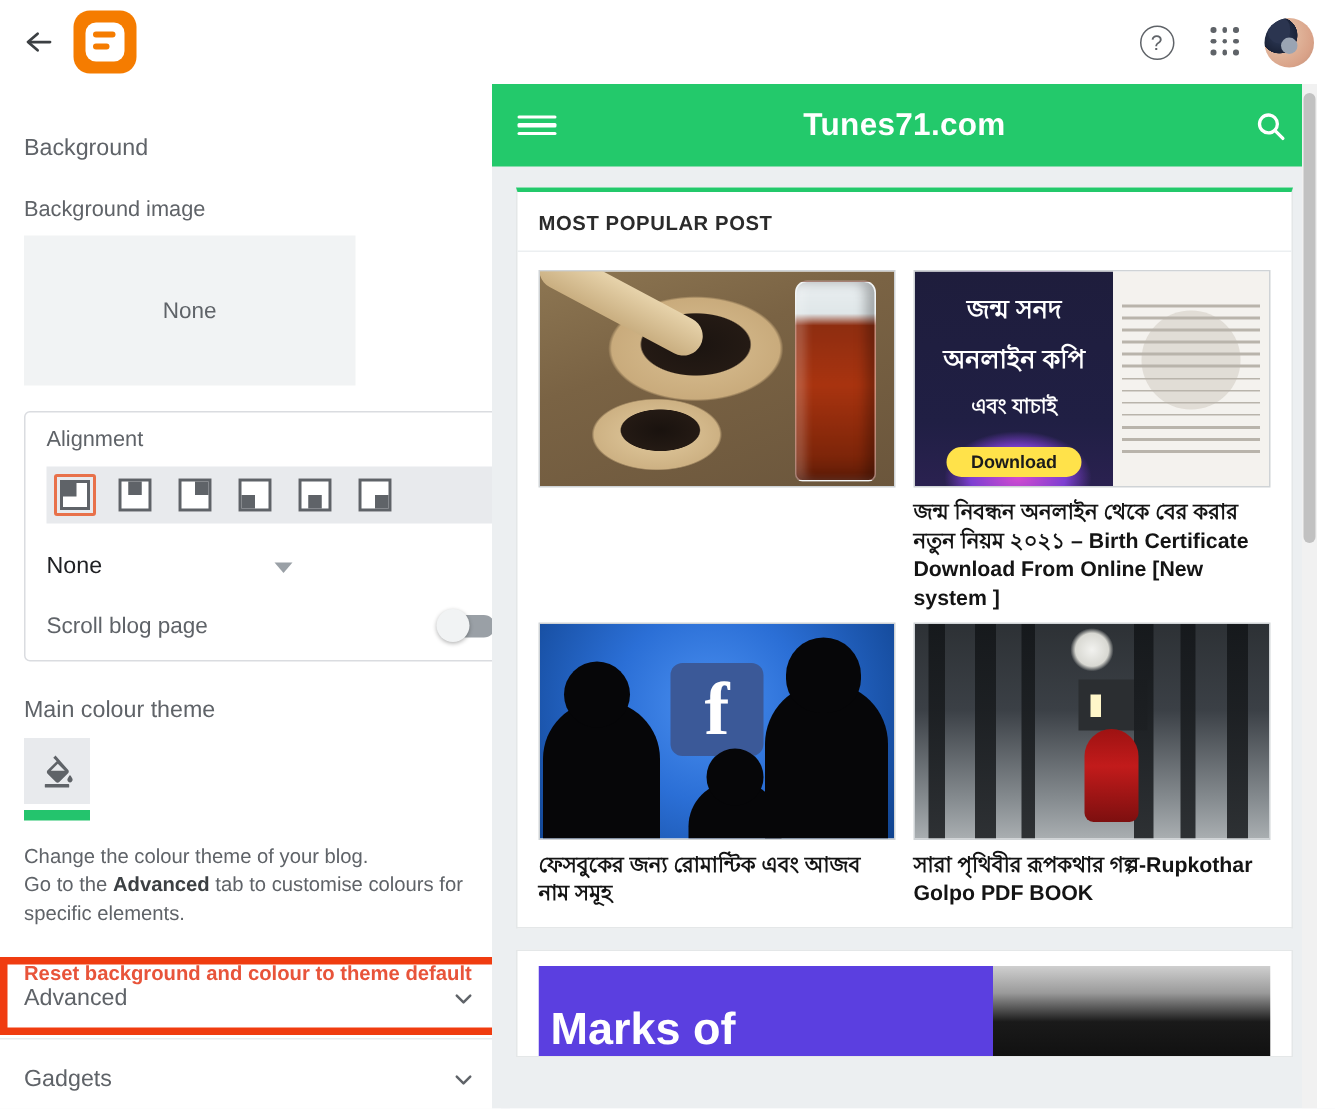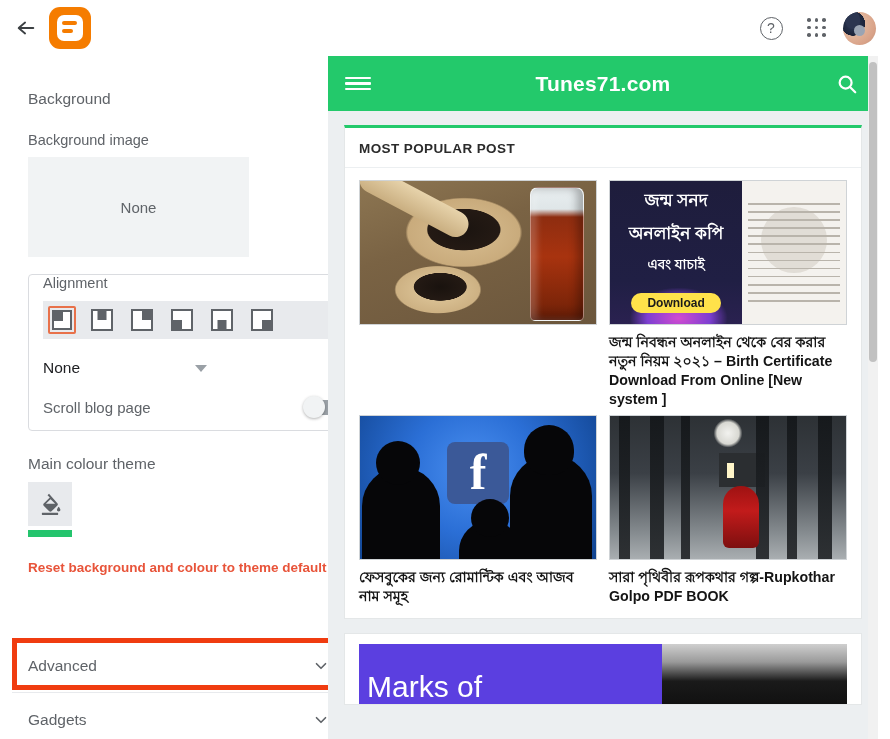--- a/index.html
+++ b/index.html
@@ -78,21 +78,21 @@
   }
 
   
   .content-row {
     position: absolute; top: 56px; left: 0;
     width: 890px; height: 683px;
   }
 
   
   .left-panel {
-    position: absolute; left: 12px; top: 0;
+    position: absolute; left: 0; top: 0;
     width: 362px; height: 683px;
     background: #ffffff;
     overflow: hidden;
     border-right: 1px solid #fff;
   }
   .section-header {
     display: flex; align-items: center; justify-content: space-between;
     padding: 0 16px; height: 54px; cursor: pointer;
   }
   .section-header .title {
@@ -111,21 +111,21 @@
     background: #f1f3f4;
     display: flex; align-items: center; justify-content: center;
     font-size: 15px; color: #5f6368;
     cursor: pointer;
   }
 
   .card {
     margin: 17px 16px 0 16px;
     border: 1px solid #dadce0;
     border-radius: 4px;
-    padding: 0 14px 14px 14px;
+    padding: 10px 14px 14px 14px;
   }
   .card-label { font-size: 14.5px; color: #5f6368; margin-bottom: 10px; }
 
   .align-row {
     background: #e8eaed;
     display: flex; align-items: center;
     padding: 5px 5px;
     gap: 12px;
   }
   .align-opt {
@@ -279,21 +279,21 @@
     transform: rotate(28deg); border-radius: 13px;
   }
 
   
   .t2 { background: #ffffff; display:flex; }
   .t2-left {
     width: 56%; height:100%;
     background:
       radial-gradient(ellipse 70px 44px at 52% 96%, #d24bd0 0%, #7d3fd1 45%, rgba(125,63,209,0) 70%),
       linear-gradient(180deg, #1e1d3c 0%, #201f44 70%, #2a2150 100%);
-    display:flex; flex-direction:column; align-items:center; justify-content:center;
+    display:flex; flex-direction:column; align-items:center; justify-content:flex-end;
     gap:16px; padding: 6px 4px;
   }
   .t2-l1 { color:#fff; font-size:17px; font-weight:700; line-height:1; }
   .t2-l2 { color:#fff; font-size:17px; font-weight:700; line-height:1; }
   .t2-l3 { color:#fff; font-size:13.5px; font-weight:700; line-height:1; }
   .t2-dl {
     margin-top:5px; background:#ffe24a; color:#1b1b1b;
     font-size:12px; font-weight:700; padding:3px 16px; border-radius:11px;
   }
   .t2-right {
@@ -352,21 +352,21 @@
   .widget2 {
     margin-top: 14px;
     background:#fff; border:1px solid #e4e7e8;
     padding: 10px 14px 0 14px;
   }
   .banner {
     height: 60px; display:flex; overflow:hidden;
   }
   .banner-left {
     width: 62%; background:#5b3fe0; color:#fff;
-    font-size: 30px; font-weight:400; padding-left:8px;
+    font-size: 30px; font-weight:700; padding-left:8px;
     display:flex; align-items:flex-end;
   }
   .banner-right {
     width: 38%;
     background: linear-gradient(180deg, #cfcfcf 0%, #9a9a9a 30%, #1a1a1a 62%, #111 100%);
   }
 
   
   .scroll-right {
     position:absolute; right:0; top:0; width:10px; height:683px;
@@ -488,20 +488,25 @@
         <div class="bucket-btn">
           <svg viewBox="0 0 24 24" fill="#5f6368">
             <path d="M11.1 2.5 9.7 3.9l2.1 2.1-5.6 5.6c-.6.6-.6 1.5 0 2.1l5.1 5.1c.6.6 1.5.6 2.1 0l5.4-5.4c.6-.6.6-1.5 0-2.1L11.1 2.5zm1.4 5 4.3 4.3H8.2l4.3-4.3z"></path>
             <path d="M20 14.5s-1.6 1.8-1.6 2.9c0 .9.7 1.6 1.6 1.6s1.6-.7 1.6-1.6c0-1.1-1.6-2.9-1.6-2.9z"></path>
             <rect x="4.5" y="20" width="15" height="2.2" rx="0.4"></rect>
           </svg>
         </div>
         <div class="theme-swatch"></div>
       </div>
 
+      <div class="helptext">
+        <div>Change the colour theme of your blog.</div>
+        <div><span>Go to the </span><b>Advanced</b><span> tab to customise colours for</span></div>
+        <div>specific elements.</div>
+      </div>
 
       <div class="reset-link">Reset background and colour to theme default</div>
 
       <div class="advanced-row-wrap">
         <div class="divider"></div>
         <div class="section-header">
           <span class="title">Advanced</span>
           <svg class="chev" viewBox="0 0 24 24" fill="none" stroke="#5f6368" stroke-width="2.2" stroke-linecap="round" stroke-linejoin="round">
             <polyline points="6 9 12 15 18 9"></polyline>
           </svg>

